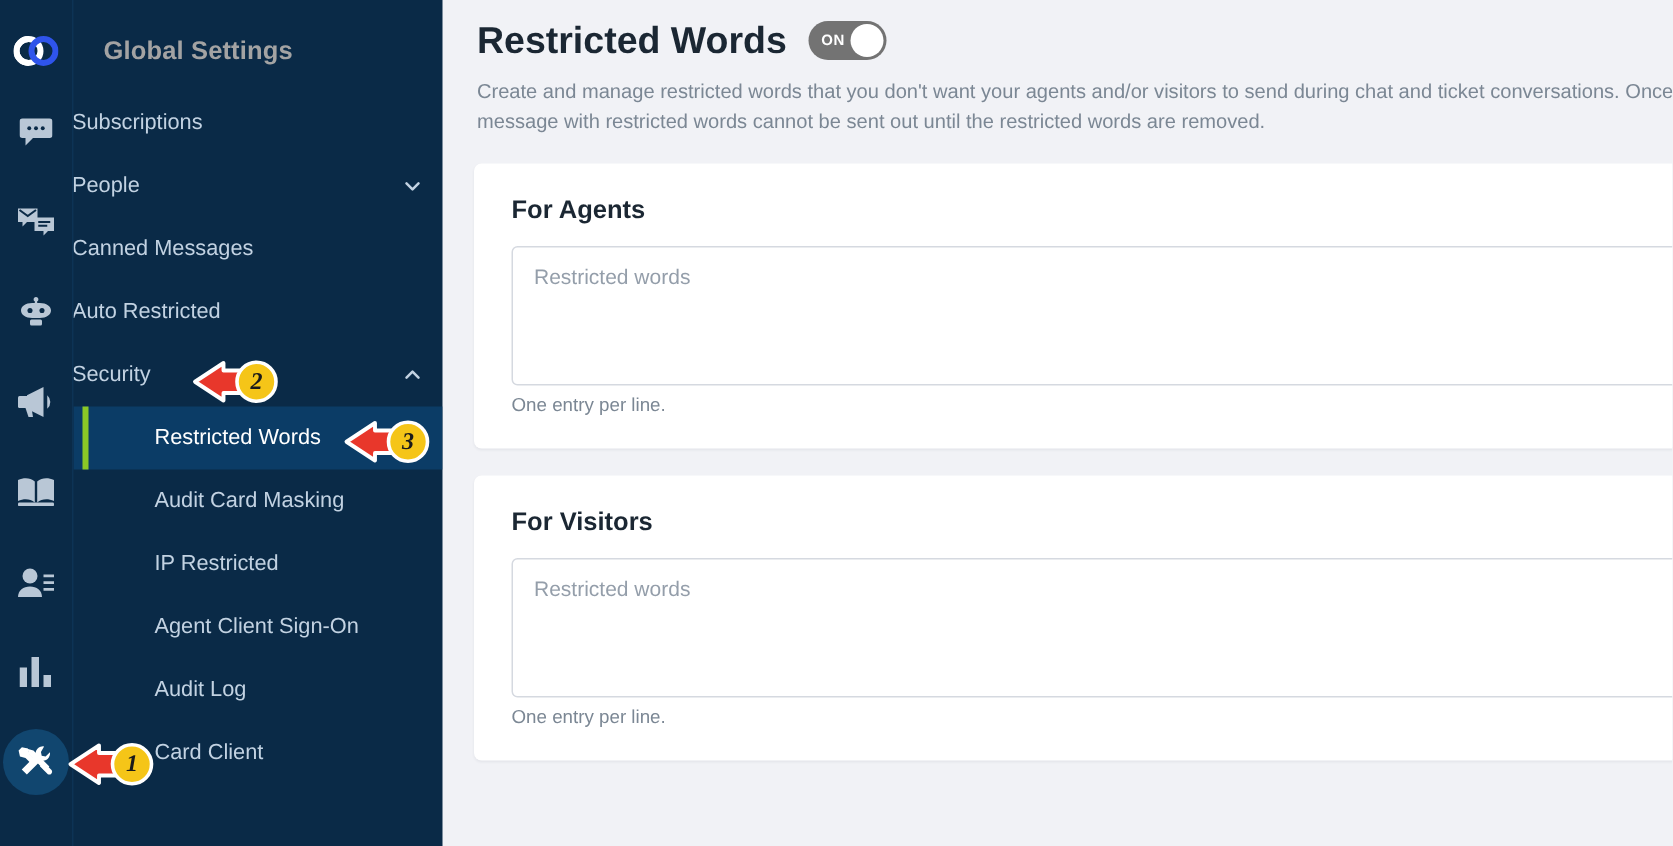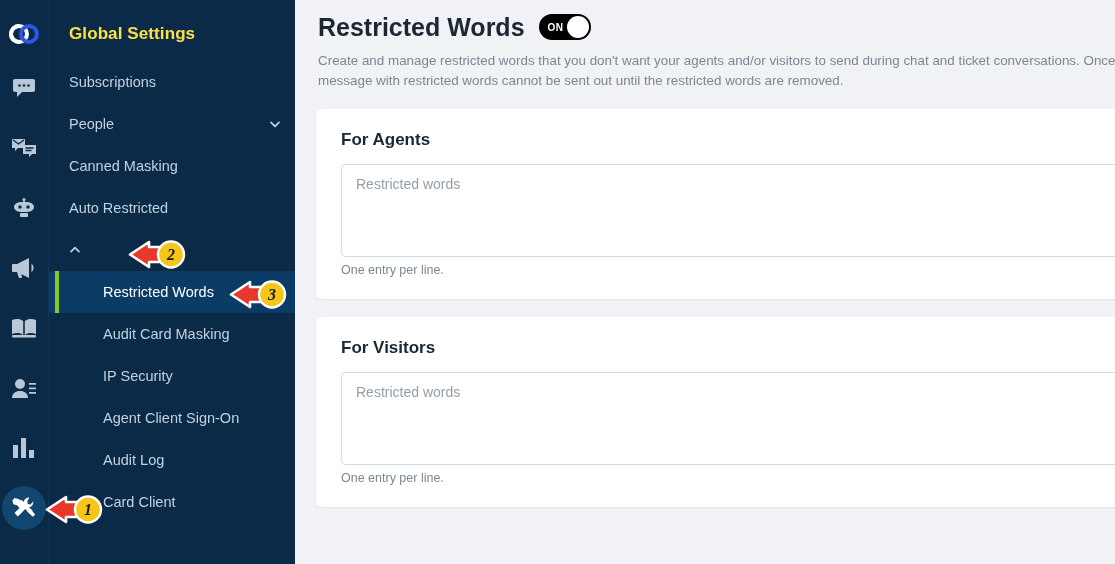--- a/index.html
+++ b/index.html
@@ -58,33 +58,32 @@
   #settings-panel {
     position: absolute;
     left: 48px; top: 0;
     width: 247px;
     height: 564px;
     background: #0a2a47;
     z-index: 4;
     overflow: hidden;
   }
   #panel-title {
-    color: #fde047;
+    color: #a3a3a3;
     font-size: 17px;
     font-weight: bold;
     padding: 24px 0 0 21px;
     letter-spacing: 0.1px;
   }
   .menu-list { margin-top: 17px; }
   .menu-item {
     position: relative;
     height: 42px;
     display: flex;
     align-items: center;
-    padding-left: 21px;
     padding-right: 14px;
     color: #c2d2e2;
     font-size: 14.5px;
     cursor: pointer;
     box-sizing: border-box;
   }
   .menu-item .mi-label { flex: 1 1 auto; white-space: nowrap; }
   .menu-item.sub { padding-left: 55px; }
   .menu-item.active {
     background: #0b3c66;
@@ -121,21 +120,21 @@
   }
   #page-title {
     font-size: 25px;
     font-weight: bold;
     color: #1b2733;
     line-height: 1.2;
   }
   .toggle {
     width: 52px; height: 26px;
     border-radius: 13px;
-    background: #000000;
+    background: #737373;
     position: relative;
     display: flex; align-items: center;
     cursor: pointer;
     flex: 0 0 auto;
   }
   .toggle .tg-text {
     position: absolute;
     left: 9px;
     color: #ffffff;
     font-size: 10px;
@@ -311,45 +310,46 @@
     <div class="menu-item">
       <span class="mi-label">People</span>
       <span class="chev">
         <svg width="12" height="12" viewBox="0 0 12 12">
             <path d="M2 4.3L6 8.3l4-4" fill="none" stroke="#c2d2e2" stroke-width="1.7" stroke-linecap="round" stroke-linejoin="round"></path>
           </svg>
       </span>
     </div>
 
     <div class="menu-item">
-      <span class="mi-label">Canned Masking</span>
+      <span class="mi-label">Canned Messages</span>
     </div>
 
     <div class="menu-item">
       <span class="mi-label">Auto Restricted</span>
     </div>
 
     <div class="menu-item">
+      <span class="mi-label">Security</span>
       <span class="chev">
         <svg width="12" height="12" viewBox="0 0 12 12">
             <path d="M2 7.7L6 3.7l4 4" fill="none" stroke="#c2d2e2" stroke-width="1.7" stroke-linecap="round" stroke-linejoin="round"></path>
           </svg>
       </span>
     </div>
 
     <div class="menu-item sub active">
       <span class="mi-label">Restricted Words</span>
     </div>
 
     <div class="menu-item sub">
       <span class="mi-label">Audit Card Masking</span>
     </div>
 
     <div class="menu-item sub">
-      <span class="mi-label">IP Security</span>
+      <span class="mi-label">IP Restricted</span>
     </div>
 
     <div class="menu-item sub">
       <span class="mi-label">Agent Client Sign-On</span>
     </div>
 
     <div class="menu-item sub">
       <span class="mi-label">Audit Log</span>
     </div>
 

